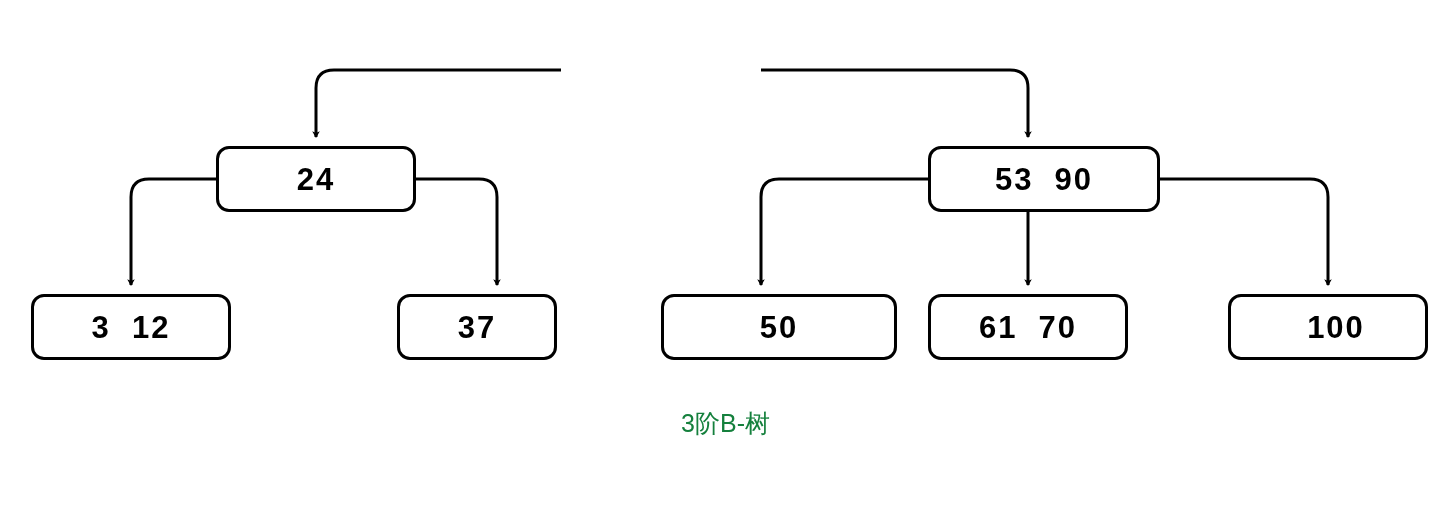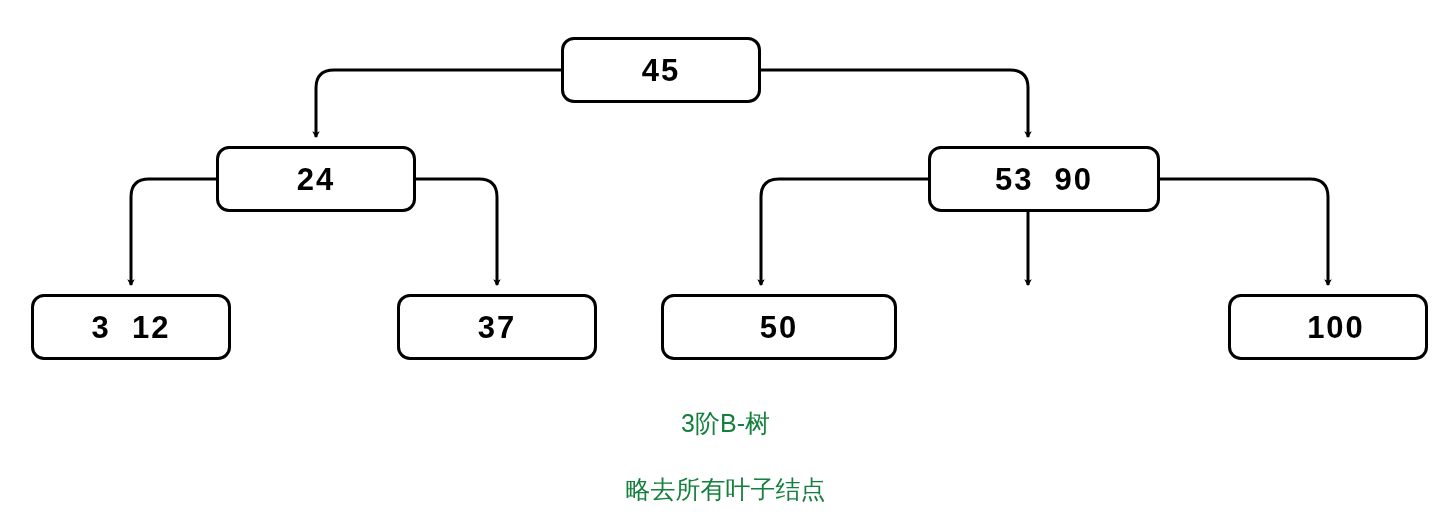--- a/index.html
+++ b/index.html
@@ -79,46 +79,45 @@
 
     <path d="M 416 179 L 479 179 Q 497 179 497 197 L 497 285" fill="none" stroke="#000000" stroke-width="3" stroke-linecap="butt" marker-end="url(#arrowhead)"></path>
 
     <path d="M 928 179 L 779 179 Q 761 179 761 197 L 761 285" fill="none" stroke="#000000" stroke-width="3" stroke-linecap="butt" marker-end="url(#arrowhead)"></path>
 
     <path d="M 1028 212 L 1028 285" fill="none" stroke="#000000" stroke-width="3" stroke-linecap="butt" marker-end="url(#arrowhead)"></path>
 
     <path d="M 1128 179 L 1310 179 Q 1328 179 1328 197 L 1328 285" fill="none" stroke="#000000" stroke-width="3" stroke-linecap="butt" marker-end="url(#arrowhead)"></path>
   </svg>
 
-  <div class="node" style="left:561px; top:37px; width:200px; height:66px;">
-    <span class="node-label">45</span>
-  </div>
 
   <div class="node" style="left:216px; top:146px; width:200px; height:66px;">
     <span class="node-label">24</span>
   </div>
 
   <div class="node" style="left:928px; top:146px; width:232px; height:66px;">
     <span class="node-label">53  90</span>
   </div>
 
   <div class="node" style="left:31px; top:294px; width:200px; height:66px;">
     <span class="node-label">3  12</span>
   </div>
 
-  <div class="node" style="left:397px; top:294px; width:200px; height:66px;">
+  <div class="node" style="left:397px; top:294px; width:160px; height:66px;">
     <span class="node-label">37</span>
   </div>
 
   <div class="node" style="left:661px; top:294px; width:236px; height:66px;">
     <span class="node-label">50</span>
   </div>
 
+  <div class="node" style="left:928px; top:294px; width:200px; height:66px;">
+    <span class="node-label">61  70</span>
+  </div>
 
   <div class="node" style="left:1228px; top:294px; width:200px; height:66px;padding-left:16px;">
     <span class="node-label">100</span>
   </div>
 
   <div class="caption" id="caption-title">3阶B-树</div>
 
-  <div class="caption" id="caption-note">略去所有叶子结点</div>
 
 </div>
 
 </body></html>

